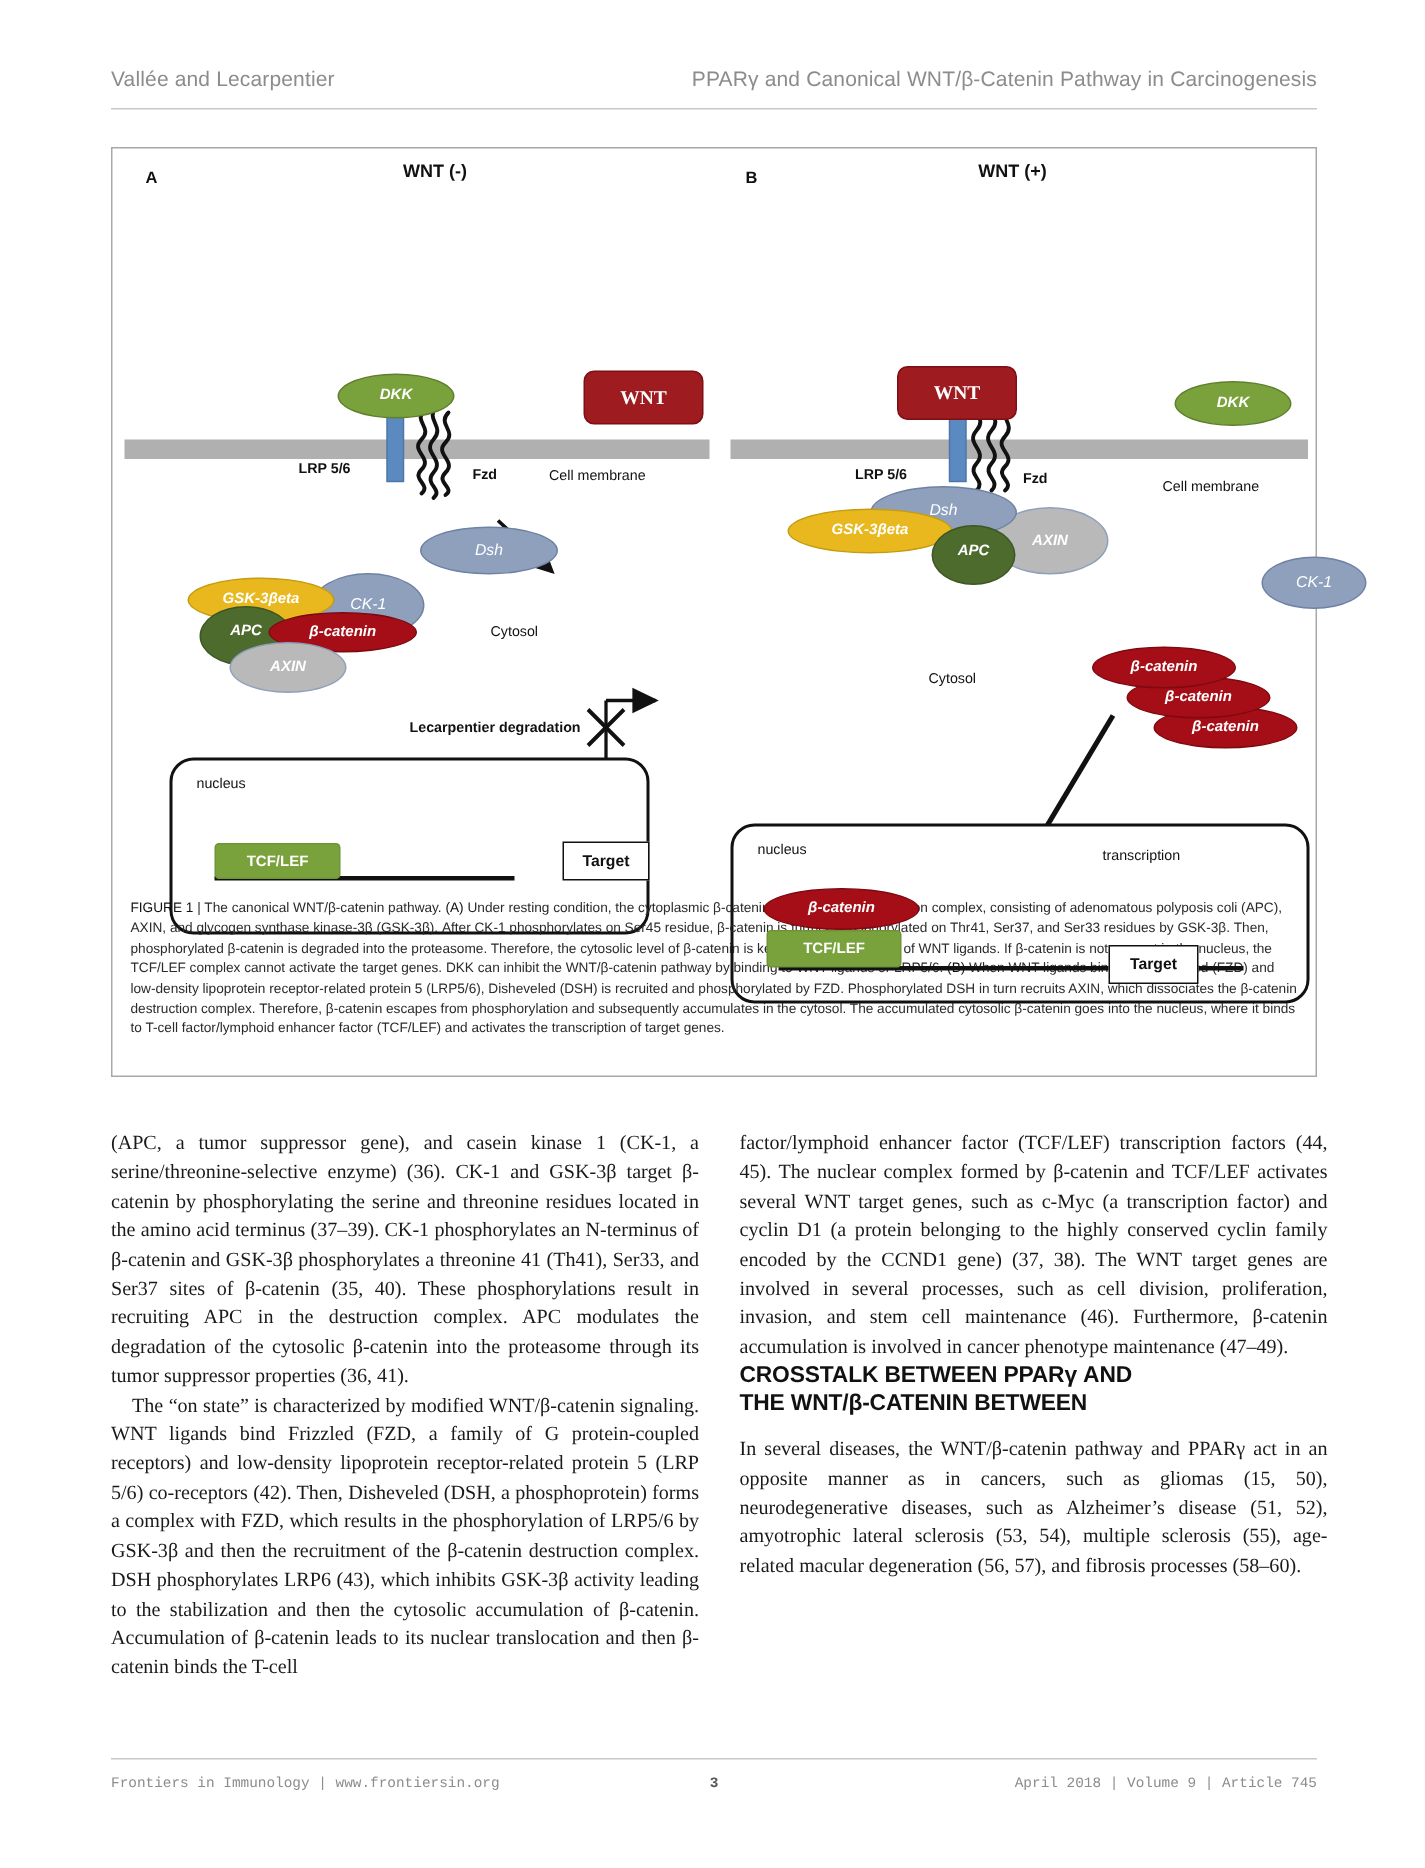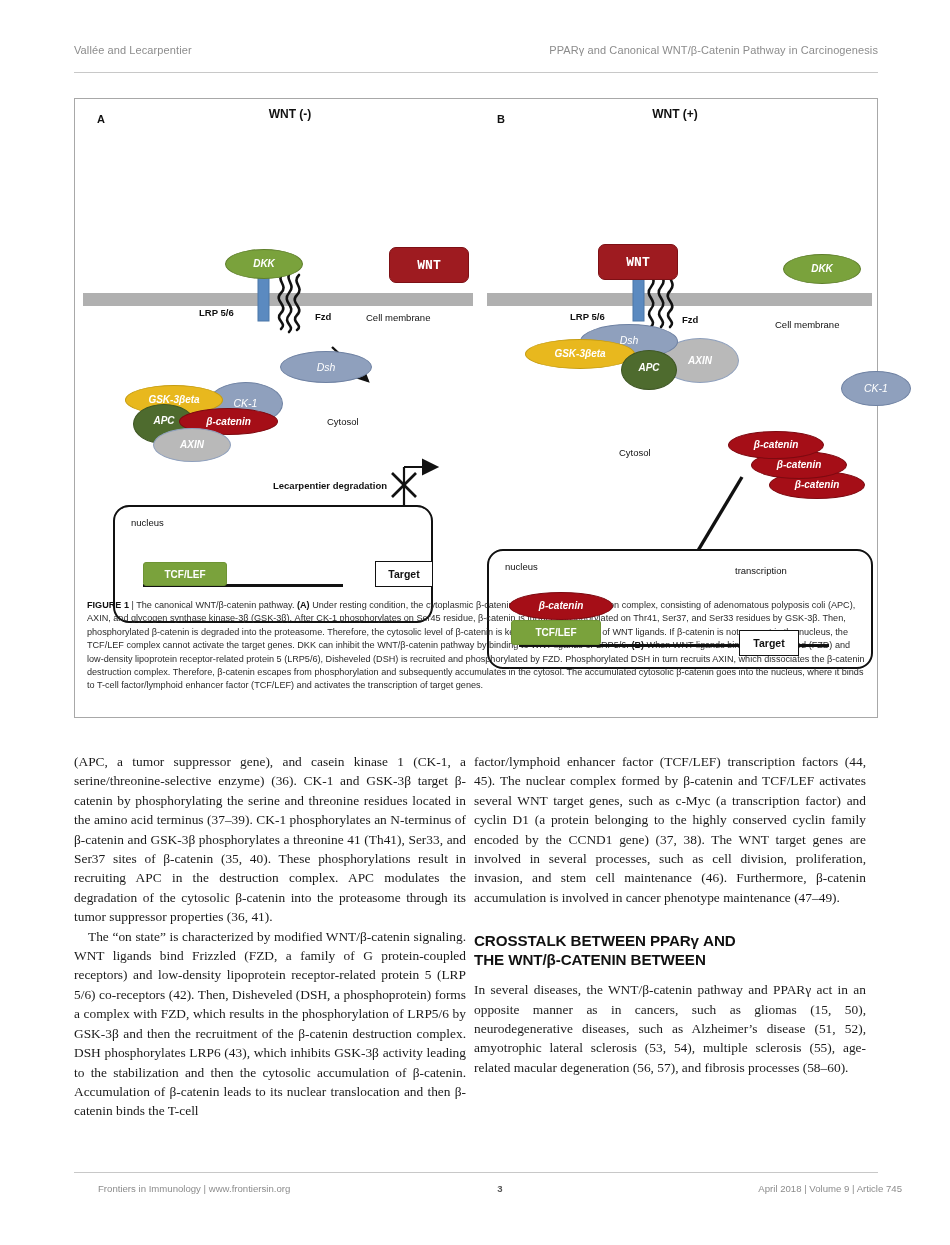--- a/index.html
+++ b/index.html
@@ -17,21 +17,21 @@
   }
 
   
   .runhead {
     position: absolute;
     top: 44px;
     left: 74px;
     width: 804px;
     height: 20px;
     font-family: "Liberation Sans", sans-serif;
-    font-size: 11px;
+    font-size: 14px;
     color: #8c8c8c;
     letter-spacing: 0.1px;
   }
   .runhead .left { position: absolute; left: 0; top: 0; white-space: nowrap; }
   .runhead .right { position: absolute; right: 0; top: 0; white-space: nowrap; }
   .runhead-rule {
     position: absolute;
     top: 72px;
     left: 74px;
     width: 804px;
@@ -60,21 +60,21 @@
     position: absolute;
     left: 12px;
     top: 500px;
     width: 780px;
     font-family: "Liberation Sans", sans-serif;
     font-size: 9.1px;
     line-height: 13.4px;
     color: #2b2b2b;
     text-align: left;
   }
-  .caption b { font-weight: bold; color: #111; }
+  .caption b { font-weight: normal; color: #111; }
 
   
   .panel-letter {
     position: absolute;
     font-family: "Liberation Sans", sans-serif;
     font-weight: bold;
     font-size: 11px;
     color: #111;
   }
   .panel-title {
@@ -100,21 +100,21 @@
     text-align: right;
     line-height: 1;
     font-style: italic;
   }
   .rect {
     position: absolute;
     box-sizing: border-box;
     display: flex;
     align-items: center;
     justify-content: center;
-    font-family: Liberation Mono, monospace;
+    font-family: Liberation Serif, serif;
     font-weight: bold;
     font-size: 10px;
   }
   .plainlabel {
     position: absolute;
     font-family: "Liberation Sans", sans-serif;
     font-size: 9.5px;
     color: #111;
     white-space: nowrap;
   }
@@ -177,53 +177,52 @@
     position: absolute;
     top: 752px;
     width: 392px;
     font-family: "Liberation Serif", serif;
     font-size: 13.4px;
     line-height: 19.4px;
     text-align: justify;
     color: #1a1a1a;
   }
   .col.left { left: 74px; }
-  .col.right { left: 474px; }
+  .col.right { left: 493px; }
   .col p { margin: 0; text-indent: 0; }
   .col p.indent { text-indent: 14px; }
   h2.section {
     font-family: "Liberation Sans", sans-serif;
     font-size: 15.2px;
     font-weight: bold;
     line-height: 19px;
-    margin: 24px 0 11px 0;
+    margin: 0 0 11px 0;
     color: #111;
     text-align: left;
     letter-spacing: -0.1px;
   }
 
   
   .footer-rule {
     position: absolute;
     top: 1172px;
     left: 74px;
     width: 804px;
     height: 1px;
     background: #c8c8c8;
   }
   .footer {
     position: absolute;
     top: 1183px;
     left: 74px;
     width: 804px;
     height: 18px;
-    font-family: Liberation Sans, sans-serif;
+    font-family: Liberation Mono, monospace;
     font-size: 9.6px;
     color: #8c8c8c;
-    margin-left: 24px;
   }
   .footer .fl { position: absolute; left: 0; top: 0; white-space: nowrap; }
   .footer .fc {
     position: absolute; left: 0; width: 804px; top: 0;
     text-align: center; font-weight: bold; color: #555;
   }
   .footer .fr { position: absolute; right: 0; top: 0; white-space: nowrap; }
 </style>
 </head>
 <body>

